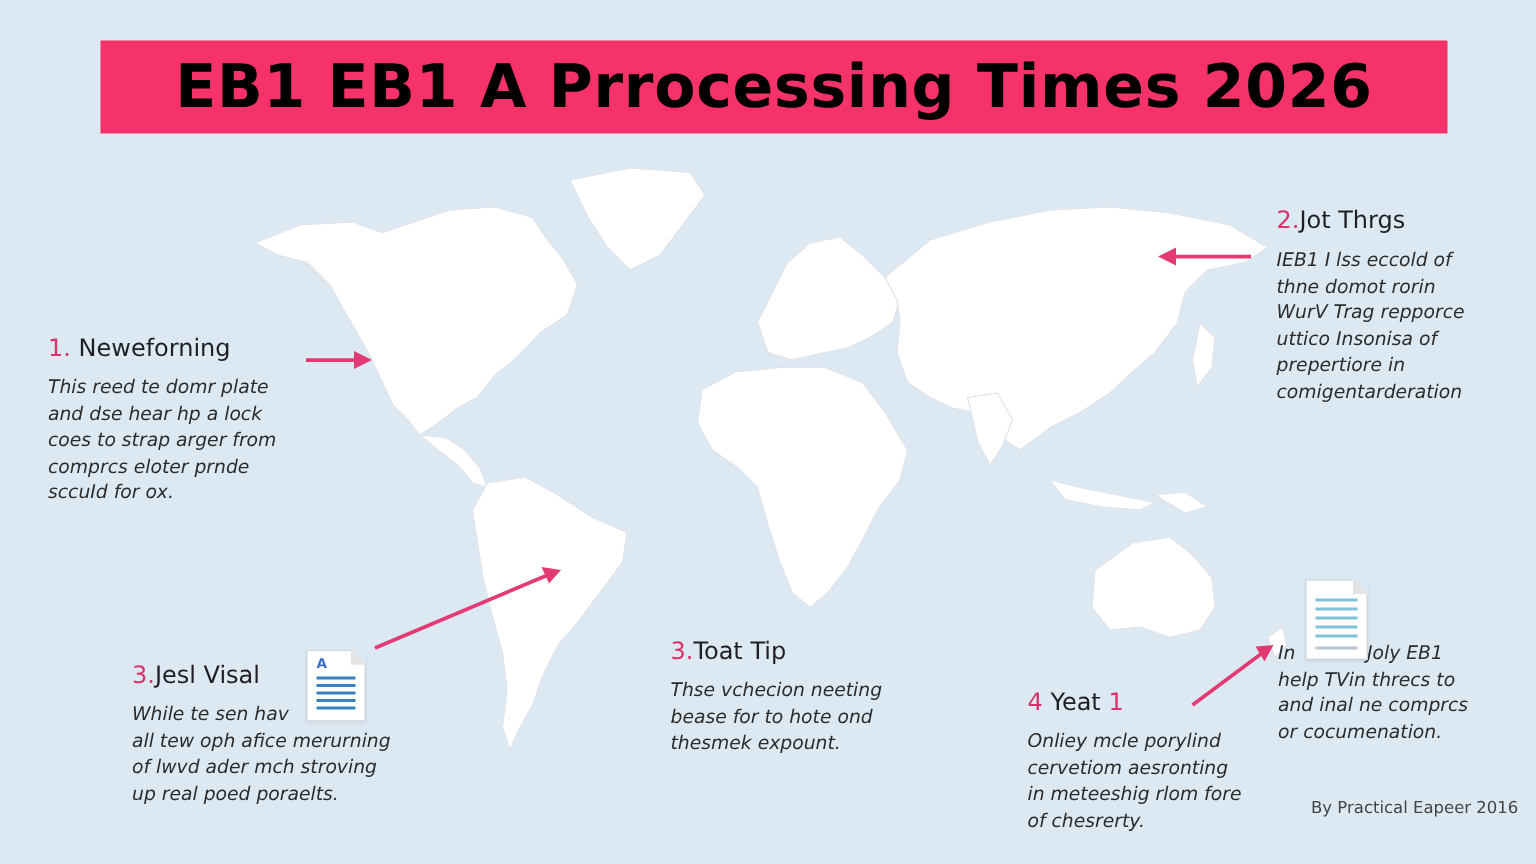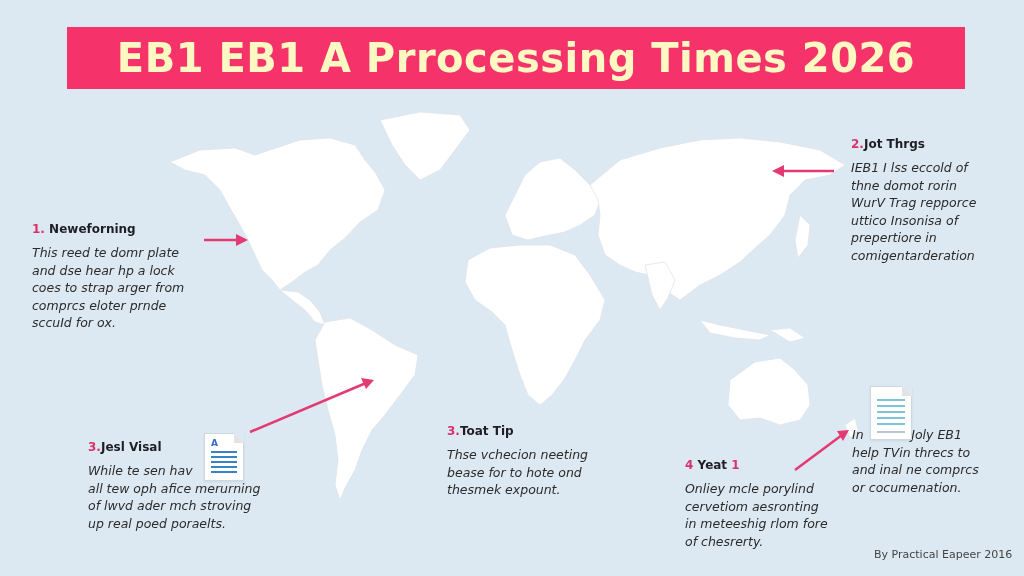--- a/index.html
+++ b/index.html
@@ -1,28 +1,28 @@
 <!DOCTYPE html>
 <html><head>
 <meta charset="utf-8">
 <style>
   html, body { margin:0; padding:0; }
   body { width:1024px; height:576px; overflow:hidden; background:#dde9f2; font-family:"DejaVu Sans", sans-serif; position:relative; color:#222; }
   .banner { position:absolute; left:67px; top:27px; width:898px; height:62px; background:#f5336a; display:flex; align-items:center; justify-content:center; }
-  .banner h1 { margin:0; color:#fef9c3; font-size:40px; font-weight:bold; letter-spacing:0.5px; font-family:"DejaVu Sans", sans-serif; }
+  .banner h1 { margin:0; color:#000000; font-size:40px; font-weight:bold; letter-spacing:0.5px; font-family:"DejaVu Sans", sans-serif; }
   .map { position:absolute; left:0; top:0; width:1024px; height:576px; }
   .block { position:absolute; }
-  .block h2 { margin:0 0 8px 0; font-size:12px; font-weight:bold; color:#1e1e24; }
+  .block h2 { margin:0 0 8px 0; font-size:16px; font-weight:normal; color:#1e1e24; }
   .block h2 .num { color:#d9316a; }
   .block p { margin:0; font-size:12.5px; line-height:17.5px; color:#2b2b2b;font-style:italic; }
   .doc-icon { position:absolute; width:38px; height:46px; background:#fff; border:1px solid #cfd8e0; box-shadow:0 1px 2px rgba(0,0,0,0.08); }
   .doc-icon .fold { position:absolute; right:-1px; top:-1px; width:0; height:0; border-left:10px solid #e3e3e3; border-top:10px solid #dde9f2; }
   .doc-icon .line { position:absolute; left:6px; right:6px; height:2px; background:#3b82c4; }
   .doc-icon .letter { position:absolute; left:6px; top:4px; font-size:9px; font-weight:bold; color:#3b6ec4; }
-  .credit { position:absolute; left:874px; top:548px; font-size:11px; color:#444; }
+  .credit { position:absolute; left:874px; top:532px; font-size:11px; color:#444; }
 </style>
 </head>
 <body>
 
 <svg class="map" viewBox="0 0 1024 576" xmlns="http://www.w3.org/2000/svg">
   <g fill="#ffffff" stroke="#e0e3ea" stroke-width="0.8">
 
     <path d="M170,162 L200,150 L235,148 L255,155 L270,150 L300,140 L330,138 L355,145 L365,160 L375,172 L385,190 L378,210 L360,222 L345,238 L330,250 L318,265 L305,272 L292,282 L280,290 L272,280 L262,270 L255,255 L248,240 L240,225 L230,208 L220,190 L205,175 L185,170 Z"></path>
 
     <path d="M380,120 L420,112 L460,115 L470,130 L455,150 L440,170 L420,180 L405,165 L392,145 Z"></path>

